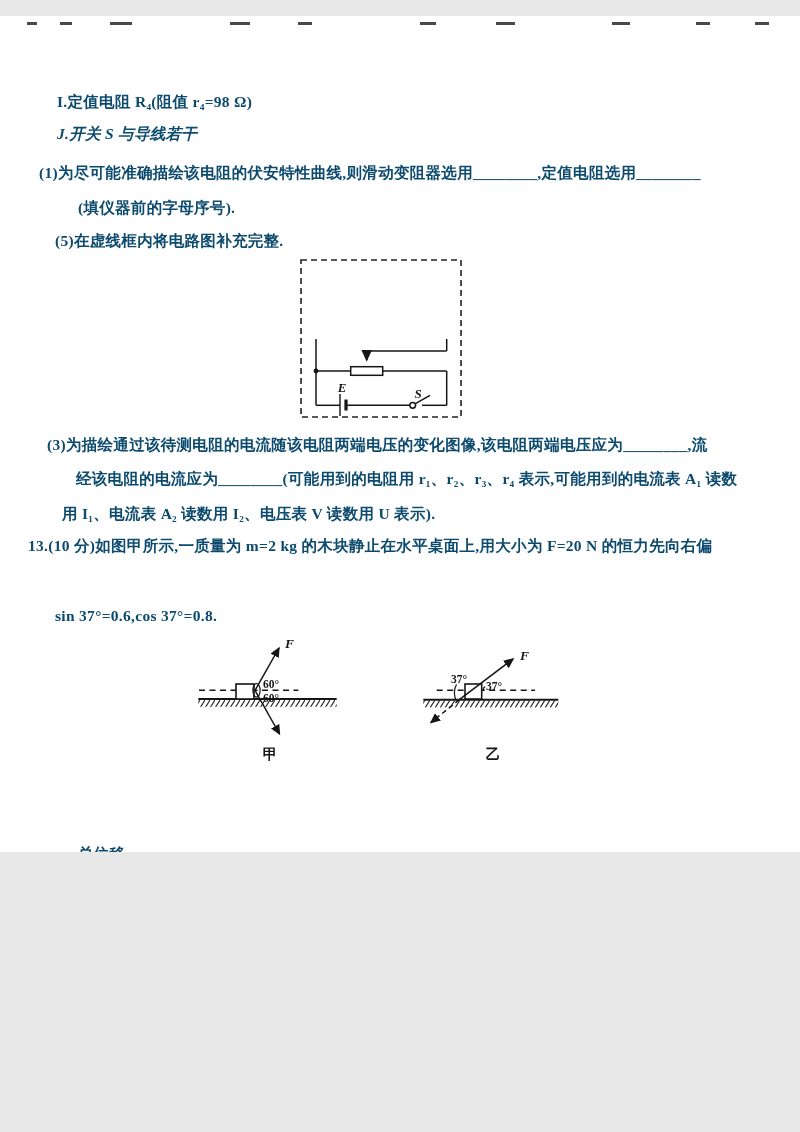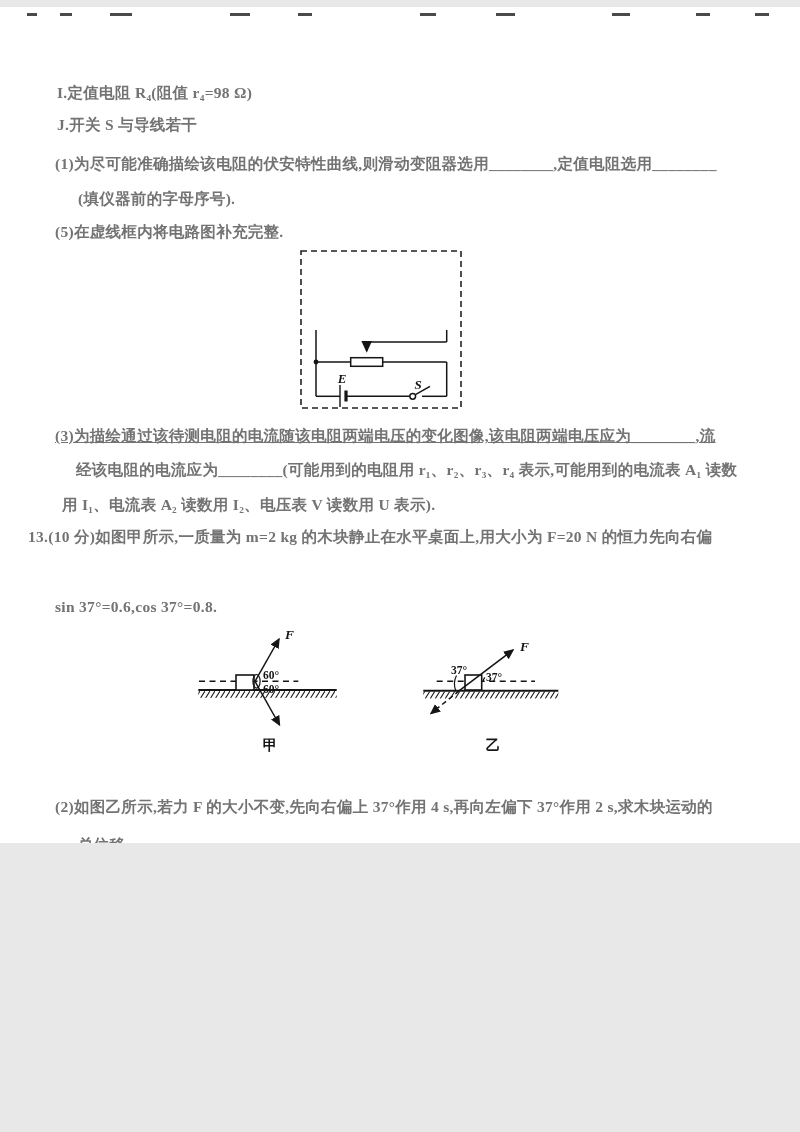--- a/index.html
+++ b/index.html
@@ -1,20 +1,20 @@
 <!DOCTYPE html>
 <html><head>
 <meta charset="utf-8">
 <style>
   html,body{margin:0;padding:0;background:#e8e8e8;}
   #page{
     position:relative;width:800px;height:836px;background:#ffffff;
-    margin:7px auto;overflow:hidden;
+    margin:16px auto;overflow:hidden;
     font-family:"Liberation Serif","DejaVu Serif",serif;
-    color:#737373;
+    color:#0c4a6e;
   }
   .line{
     position:absolute;white-space:nowrap;
     font-size:15.5px;font-weight:700;letter-spacing:0.3px;
   }
   .artifact{position:absolute;top:6px;height:3px;background:#4a4a4a;}
   svg{position:absolute;}
   svg text{font-family:"Liberation Serif","DejaVu Serif",serif;}
   .circ-label{font-style:italic;font-weight:700;font-size:13px;}
   .fig-label{font-style:italic;font-weight:700;font-size:13.5px;}
@@ -31,23 +31,23 @@
   <div class="artifact" style="left:110px;width:22px;"></div>
   <div class="artifact" style="left:230px;width:20px;"></div>
   <div class="artifact" style="left:298px;width:14px;"></div>
   <div class="artifact" style="left:420px;width:16px;"></div>
   <div class="artifact" style="left:496px;width:19px;"></div>
   <div class="artifact" style="left:612px;width:18px;"></div>
   <div class="artifact" style="left:696px;width:14px;"></div>
   <div class="artifact" style="left:755px;width:14px;"></div>
 
   <div class="line" style="left:57px;top:76px;">I.定值电阻 R₄(阻值 r₄=98 Ω)</div>
-  <div class="line" style="left:57px;top:108px;">J.开关 S 与导线若干</div>
+  <div class="line" style="left:57px;top:108px;font-style:italic;">J.开关 S 与导线若干</div>
 
-  <div class="line" style="left:55px;top:147px;">(1)为尽可能准确描绘该电阻的伏安特性曲线,则滑动变阻器选用________,定值电阻选用________</div>
+  <div class="line" style="left:39px;top:147px;">(1)为尽可能准确描绘该电阻的伏安特性曲线,则滑动变阻器选用________,定值电阻选用________</div>
   <div class="line" style="left:78px;top:182px;">(填仪器前的字母序号).</div>
   <div class="line" style="left:55px;top:215px;">(5)在虚线框内将电路图补充完整.</div>
 
   <svg style="left:288px;top:236px;" width="190" height="175" viewBox="0 0 190 175">
     <defs>
       <marker id="arr" viewBox="0 0 10 10" refX="8.5" refY="5" markerWidth="8" markerHeight="8" orient="auto">
         <path d="M0,0.5 L10,5 L0,9.5 z" fill="#151515"></path>
       </marker>
     </defs>
 
@@ -79,21 +79,21 @@
 
       <circle cx="124.7" cy="153.3" r="2.9" fill="#ffffff"></circle>
       <line x1="127.4" y1="151.6" x2="142" y2="143.3"></line>
       <line x1="134" y1="153.3" x2="158.7" y2="153.3"></line>
     </g>
     <circle cx="28" cy="119" r="2.4" fill="#151515"></circle>
     <text class="circ-label" x="54" y="140" text-anchor="middle" fill="#151515">E</text>
     <text class="circ-label" x="130" y="146" text-anchor="middle" fill="#151515">S</text>
   </svg>
 
-  <div class="line" style="left:55px;top:419px;text-decoration:underline;">(3)为描绘通过该待测电阻的电流随该电阻两端电压的变化图像,该电阻两端电压应为________,流</div>
+  <div class="line" style="left:47px;top:419px;">(3)为描绘通过该待测电阻的电流随该电阻两端电压的变化图像,该电阻两端电压应为________,流</div>
   <div class="line" style="left:62px;top:488px;">用 I₁、电流表 A₂ 读数用 I₂、电压表 V 读数用 U 表示).</div>
   <div class="line" style="left:76px;top:453px;">经该电阻的电流应为________(可能用到的电阻用 r₁、r₂、r₃、r₄ 表示,可能用到的电流表 A₁ 读数</div>
 
   <div class="line" style="left:28px;top:520px;">13.(10 分)如图甲所示,一质量为 m=2 kg 的木块静止在水平桌面上,用大小为 F=20 N 的恒力先向右偏</div>
   <div class="line" style="left:55px;top:591px;">sin 37°=0.6,cos 37°=0.8.</div>
 
   <svg style="left:180px;top:612px;" width="400" height="140" viewBox="0 0 400 140">
     <defs>
       <marker id="arr2" viewBox="0 0 10 10" refX="8.5" refY="5" markerWidth="7" markerHeight="7" orient="auto">
         <path d="M0,0.5 L10,5 L0,9.5 z" fill="#151515"></path>
@@ -126,16 +126,15 @@
       <line x1="279.3" y1="71.7" x2="251" y2="94.5" stroke="#151515" stroke-width="1.5" stroke-dasharray="5 3.5" marker-end="url(#arr2)"></line>
       <path d="M 276.5 56.5 Q 272.5 64 276 72.5" fill="none" stroke="#151515" stroke-width="1.2"></path>
       <path d="M 305 58.5 Q 302.5 60.8 303.6 62.3" fill="none" stroke="#151515" stroke-width="1.1"></path>
       <text class="fig-label" x="340" y="32" fill="#151515">F</text>
       <text class="angle-label" x="271" y="54.5" fill="#151515">37°</text>
       <text class="angle-label" x="306" y="61.5" fill="#151515">37°</text>
       <text class="caption" x="313" y="131" text-anchor="middle" fill="#151515">乙</text>
     </g>
   </svg>
 
-  <div class="line" style="left:55px;top:790px;">(2)如图乙所示,若力 F 的大小不变,先向右偏上 37°作用 4 s,再向左偏下 37°作用 2 s,求木块运动的</div>
   <div class="line" style="left:78px;top:828px;">总位移.</div>
 
 </div>
 
 </body></html>

